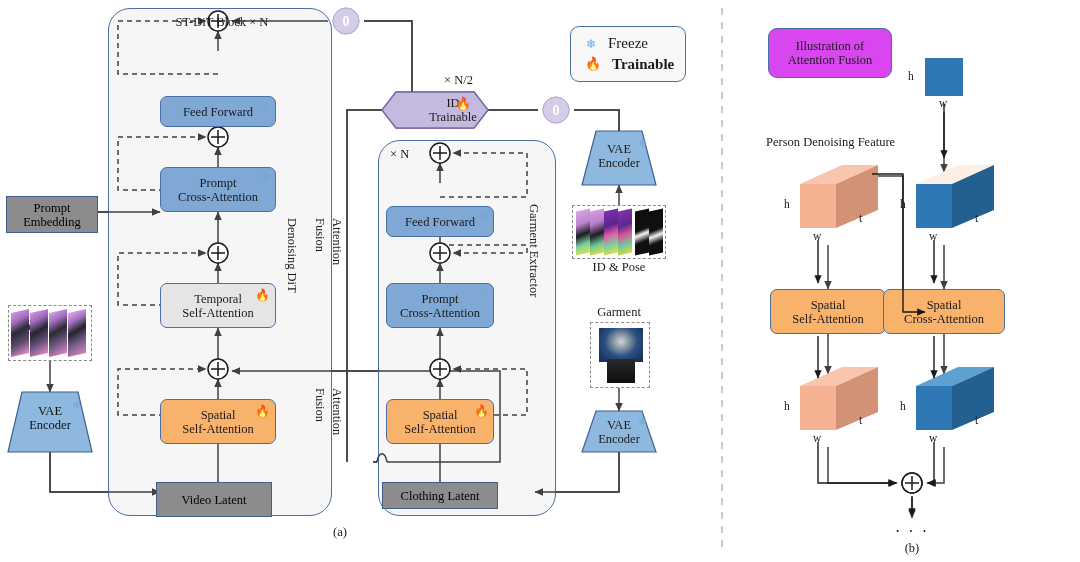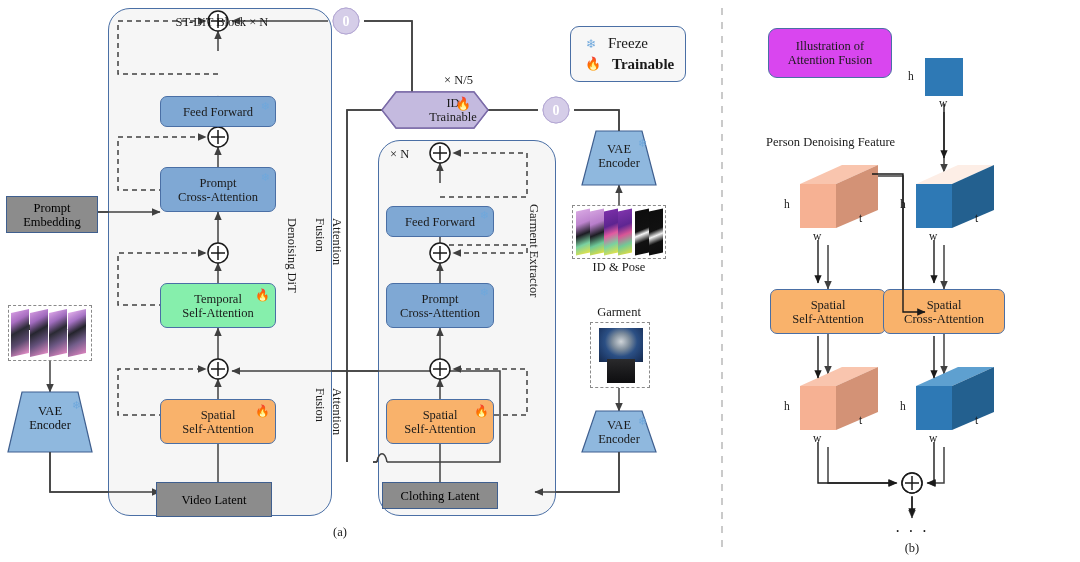--- a/index.html
+++ b/index.html
@@ -7,21 +7,21 @@
        font-family:"Liberation Serif","DejaVu Serif",serif;color:#1a1a1a;}
   .fig{position:absolute;left:0;top:0;width:1080px;height:562px;}
   svg.layer{position:absolute;left:0;top:0;width:1080px;height:562px;pointer-events:none;}
 
   
   .box{position:absolute;box-sizing:border-box;display:flex;align-items:center;
        justify-content:center;text-align:center;line-height:1.12;}
   .rbox{border:1.2px solid #4a6fa5;border-radius:7px;}
   .blue{background:#7FA8D4;}
   .orange{background:#F9B26B;}
-  .red{background:#86efac;font-family:Liberation Serif, serif;}
+  .red{background:#e5e5e5;font-family:Liberation Serif, serif;}
   .grey{background:#8c8c8c;border:1.2px solid #3f5f8f;border-radius:0;color:#000;}
   .plain{background:#d946ef;border:1.3px solid #4a6fa5;border-radius:9px;}
   .t12{font-size:12.5px;}
 
   
   .panel{position:absolute;background:#F6F6F6;border:1.3px solid #4a6fa5;
          border-radius:22px;box-sizing:border-box;}
 
   
   .vlabel{position:absolute;transform-origin:0 0;transform:rotate(90deg);
@@ -306,21 +306,21 @@
   <div class="vlabel" style="left:344px;top:218px;">Attention</div>
   <div class="vlabel" style="left:327px;top:218px;">Fusion</div>
   <div class="vlabel" style="left:344px;top:388px;">Attention</div>
   <div class="vlabel" style="left:327px;top:388px;">Fusion</div>
 
   <div class="cap" style="left:400px;top:96px;width:106px;text-align:center;line-height:1.15;">
     <span>ID</span><br>
     <span>Trainable</span>
   </div>
   <span class="ico flame" style="left:455px;top:97px;font-size:13px;">🔥</span>
-  <div class="cap" style="left:444px;top:73px;">× N/5</div>
+  <div class="cap" style="left:444px;top:73px;">× N/2</div>
 
   <div class="cap" style="left:390px;top:147px;">× N</div>
 
   <div class="box rbox blue t12" style="left:386px;top:206px;width:108px;height:31px;">
     <span>Feed Forward</span>
     <span class="ico snow" style="right:4px;top:3px;">❄</span>
   </div>
 
   <div class="box rbox blue t12" style="left:386px;top:283px;width:108px;height:45px;flex-direction:column;">
     <span>Prompt</span>

